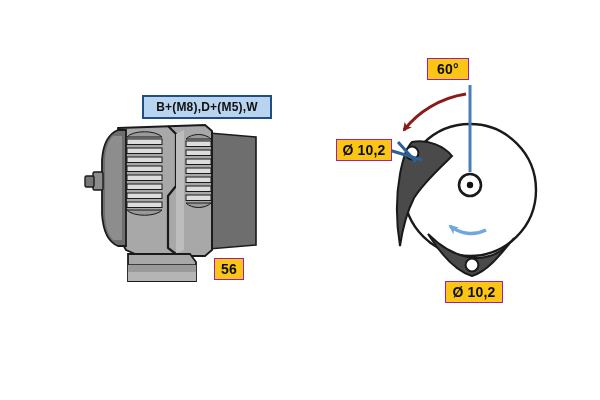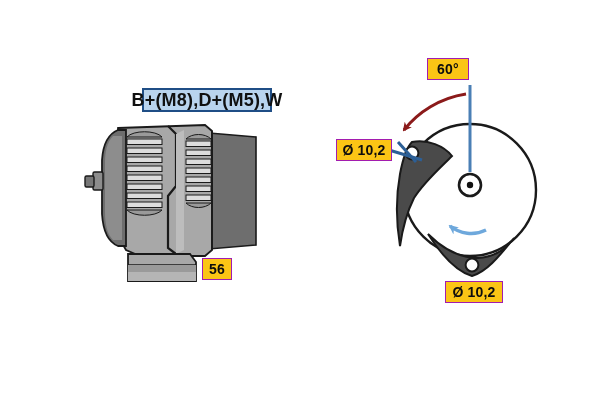--- a/index.html
+++ b/index.html
@@ -57,28 +57,28 @@
 
   .chip-blue {
     background: #b9d4ee;
     border: 2px solid #1f4e86;
     color: #101010;
   }
 
   
   #chip-terminals {
     left: 142px;
-    top: 88px;
+    top: 95px;
     width: 130px;
     height: 24px;
-    font-size: 18px;
+    font-size: 12px;
   }
 
   #chip-56 {
-    left: 202px;
+    left: 214px;
     top: 258px;
     width: 30px;
     height: 22px;
     font-size: 14px;
   }
 
   #chip-angle {
     left: 427px;
     top: 58px;
     width: 42px;

